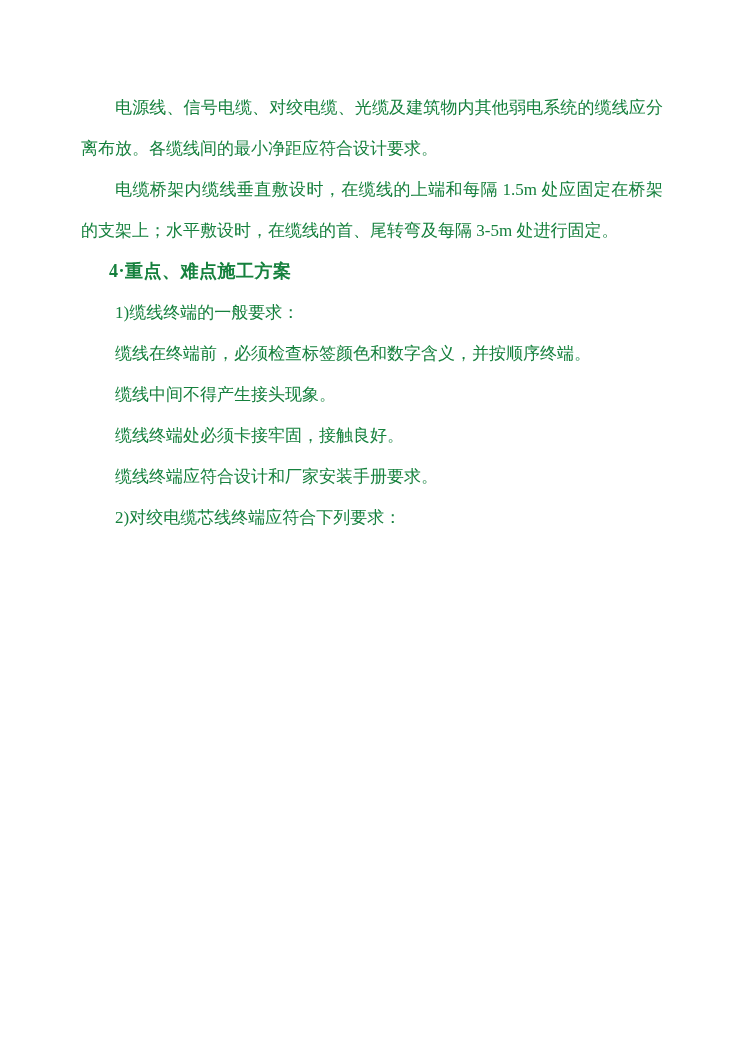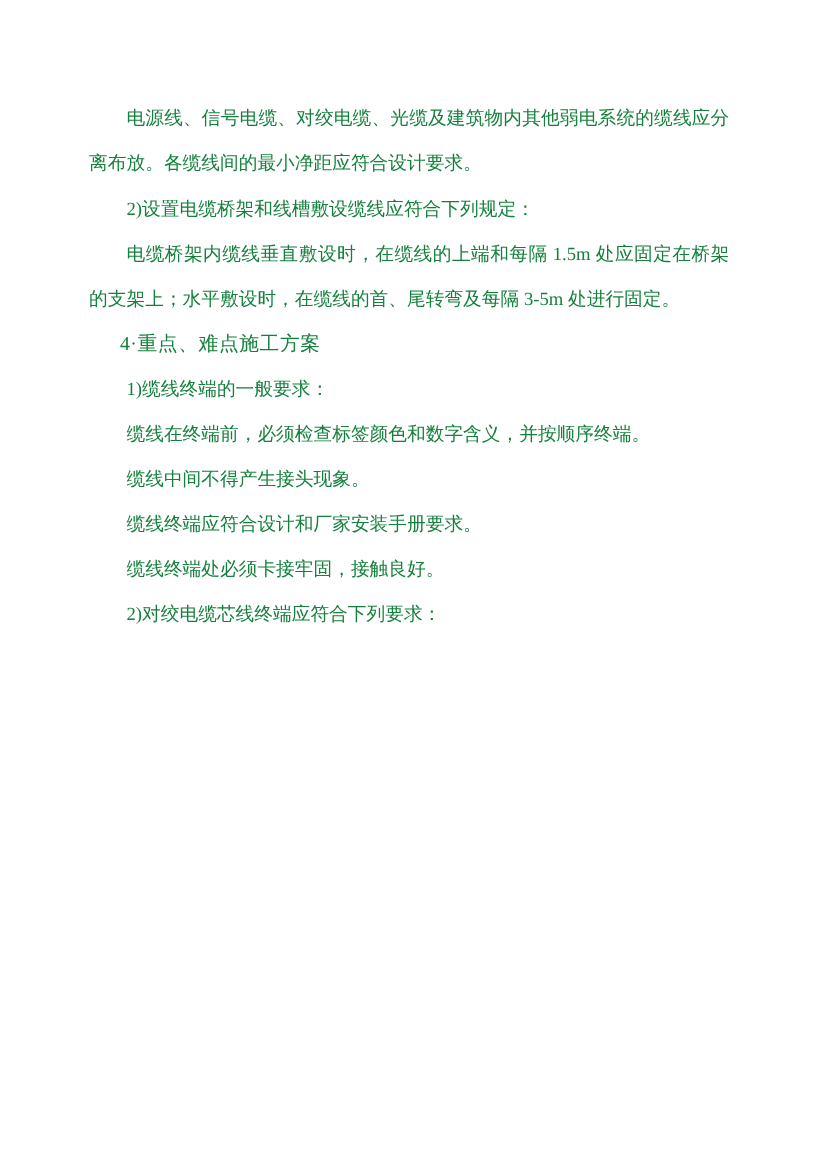--- a/index.html
+++ b/index.html
@@ -33,35 +33,34 @@
     text-align: justify;
   }
   .doc-content p {
     margin: 0;
     padding: 0;
   }
   p.para-body {
     text-indent: 34px;
   }
   p.para-heading {
-    font-weight: normal;
+    font-weight: bold;
     font-size: 18px;
     text-indent: 28px;
     letter-spacing: 0.5px;
   }
 </style>
 </head>
 <body>
 
 <div class="doc-page">
   <div class="doc-content" id="doc-content">
       <p class="para-body">电源线、信号电缆、对绞电缆、光缆及建筑物内其他弱电系统的缆线应分离布放。各缆线间的最小净距应符合设计要求。</p>
-      <p class="para-body">2)设置电缆桥架和线槽敷设缆线应符合下列规定：</p>
       <p class="para-body">电缆桥架内缆线垂直敷设时，在缆线的上端和每隔 1.5m 处应固定在桥架的支架上；水平敷设时，在缆线的首、尾转弯及每隔 3-5m 处进行固定。</p>
       <p class="para-heading">4·重点、难点施工方案</p>
       <p class="para-body">1)缆线终端的一般要求：</p>
       <p class="para-body">缆线在终端前，必须检查标签颜色和数字含义，并按顺序终端。</p>
       <p class="para-body">缆线中间不得产生接头现象。</p>
+      <p class="para-body">缆线终端处必须卡接牢固，接触良好。</p>
       <p class="para-body">缆线终端应符合设计和厂家安装手册要求。</p>
-      <p class="para-body">缆线终端处必须卡接牢固，接触良好。</p>
       <p class="para-body">2)对绞电缆芯线终端应符合下列要求：</p>
     </div>
 </div>
 
 </body></html>

